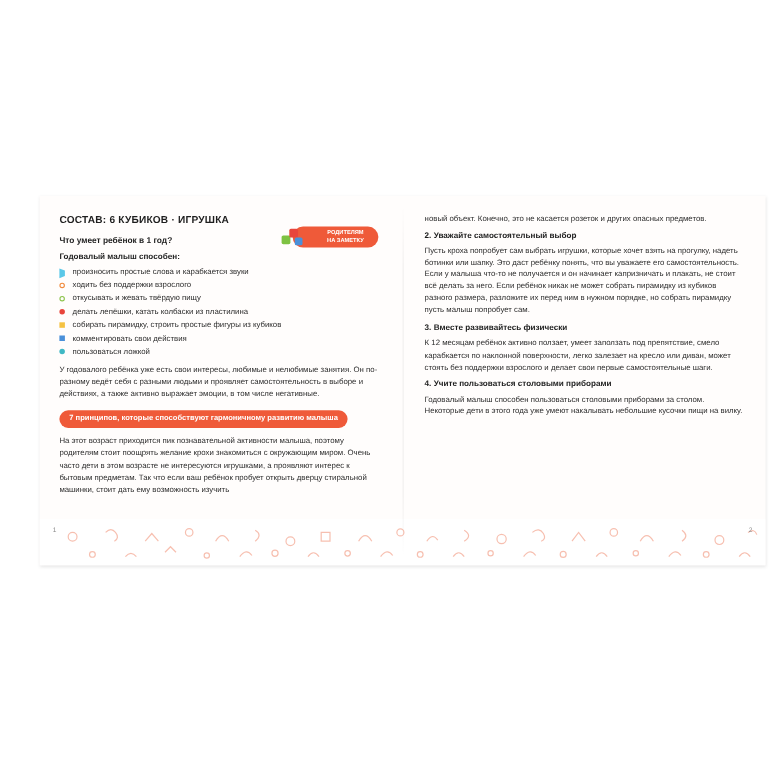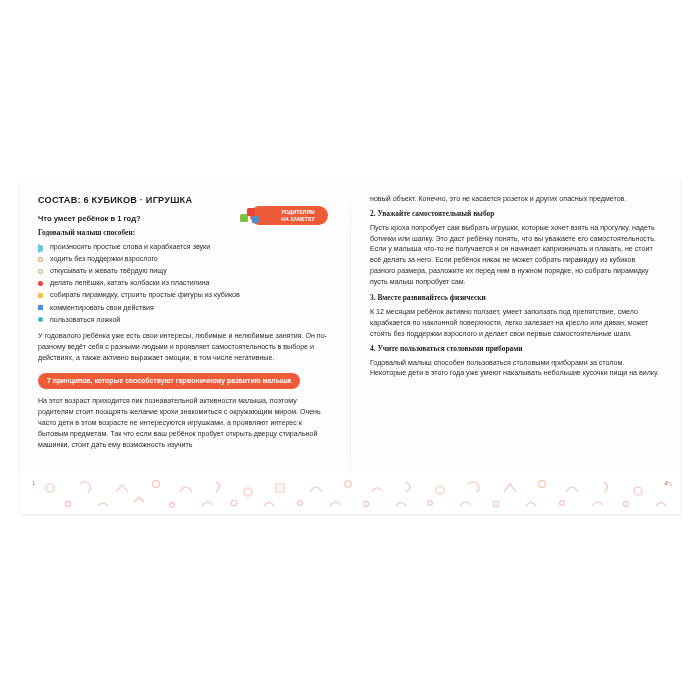--- a/index.html
+++ b/index.html
@@ -8,21 +8,21 @@
     background: #ffffff;
   }
   body {
     width: 700px;
     height: 700px;
     font-family: "Liberation Sans", sans-serif;
     overflow: hidden;
   }
   .page {
     position: absolute;
-    left: 0;
+    left: 16px;
     top: 0;
     width: 604px;
     height: 700px;
     background: #ffffff;
   }
   
   .spread {
     position: absolute;
     left: 20px;
     top: 178px;
@@ -77,21 +77,20 @@
     font-size: 7.6px;
     font-weight: bold;
     color: #1e1e1e;
     margin: 0 0 4px 0;
   }
   .subtitle2 {
     font-size: 7.4px;
     font-weight: bold;
     color: #1e1e1e;
     margin: 0 0 3px 0;
-    font-family: Liberation Serif, serif;
   }
   ul.bullets {
     list-style: none;
     margin: 0 0 6px 0;
     padding: 0;
   }
   ul.bullets li {
     position: relative;
     padding-left: 12px;
     margin-bottom: 1.5px;

